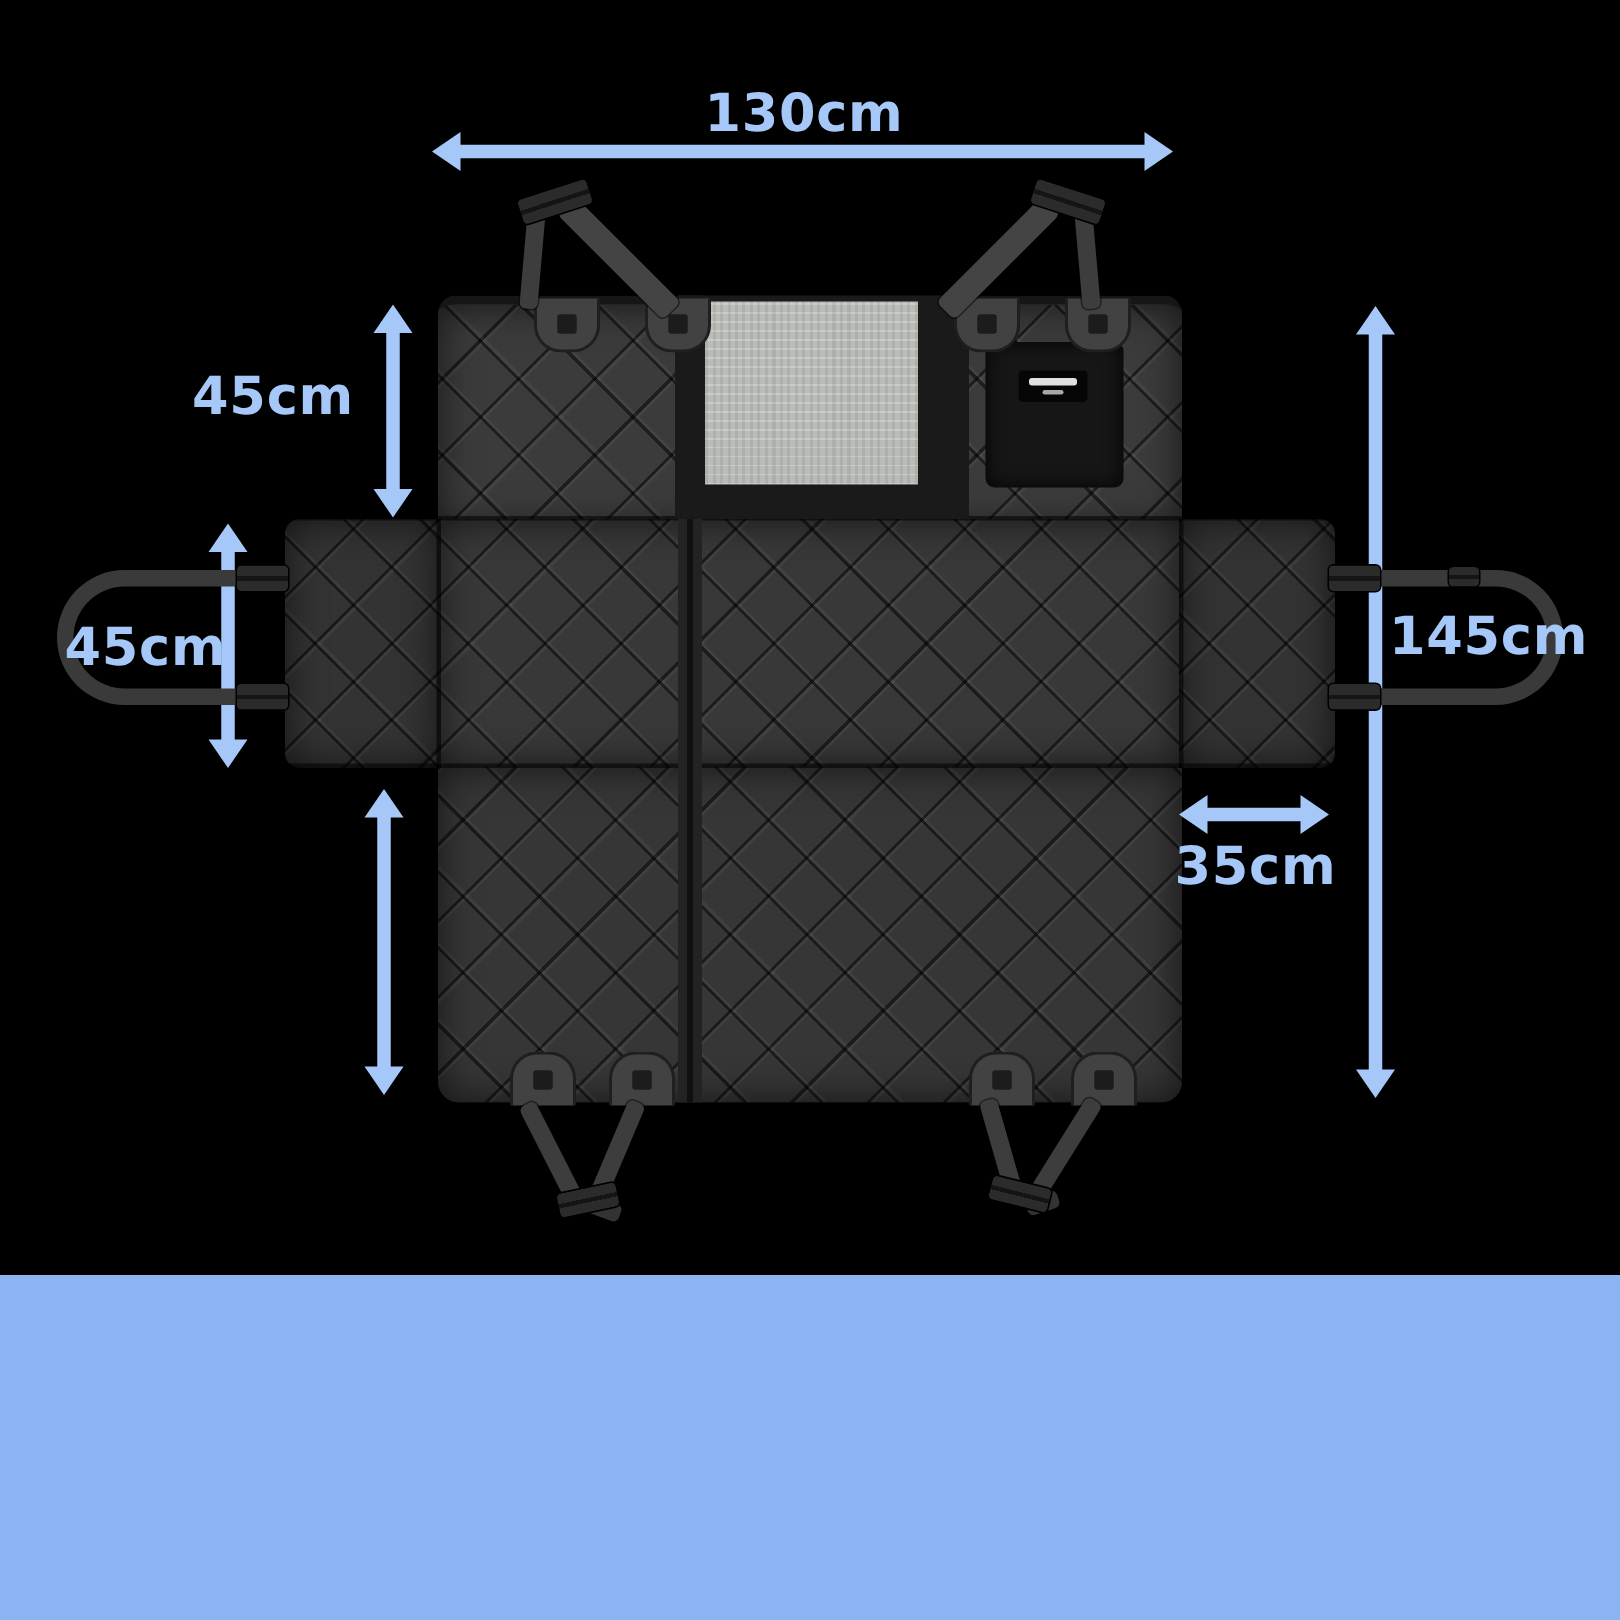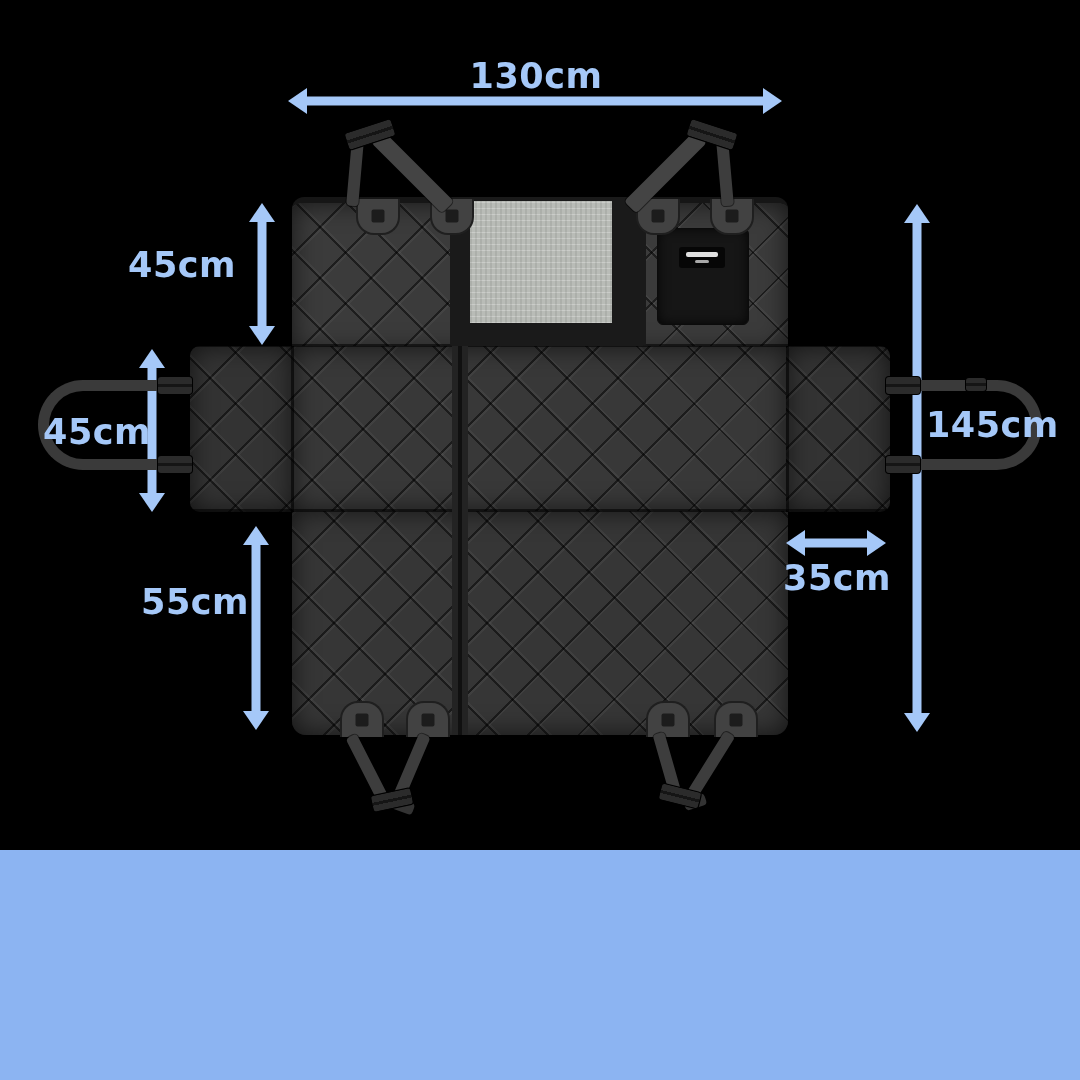--- a/index.html
+++ b/index.html
@@ -161,21 +161,20 @@
     <div class="abs varrow" style="left:903px;top:204px;height:528px">
         <span class="bar"></span>
       </div>
     <div class="abs harrow" style="left:786px;top:529px;width:100px">
         <span class="bar"></span>
       </div>
 
     <div class="dim c" style="left:436px;top:56px;width:200px">130cm</div>
     <div class="dim r" style="left:116px;top:245px;width:120px">45cm</div>
     <div class="dim c" style="left:38px;top:412px;width:118px">45cm</div>
-    <div class="dim c" style="left:136px;top:582px;width:118px">55cm</div>
     <div class="dim c" style="left:926px;top:405px;width:132px">145cm</div>
     <div class="dim c" style="left:782px;top:558px;width:110px">35cm</div>
   </div>
 
   <div class="banner">
 
     
 
     
 

